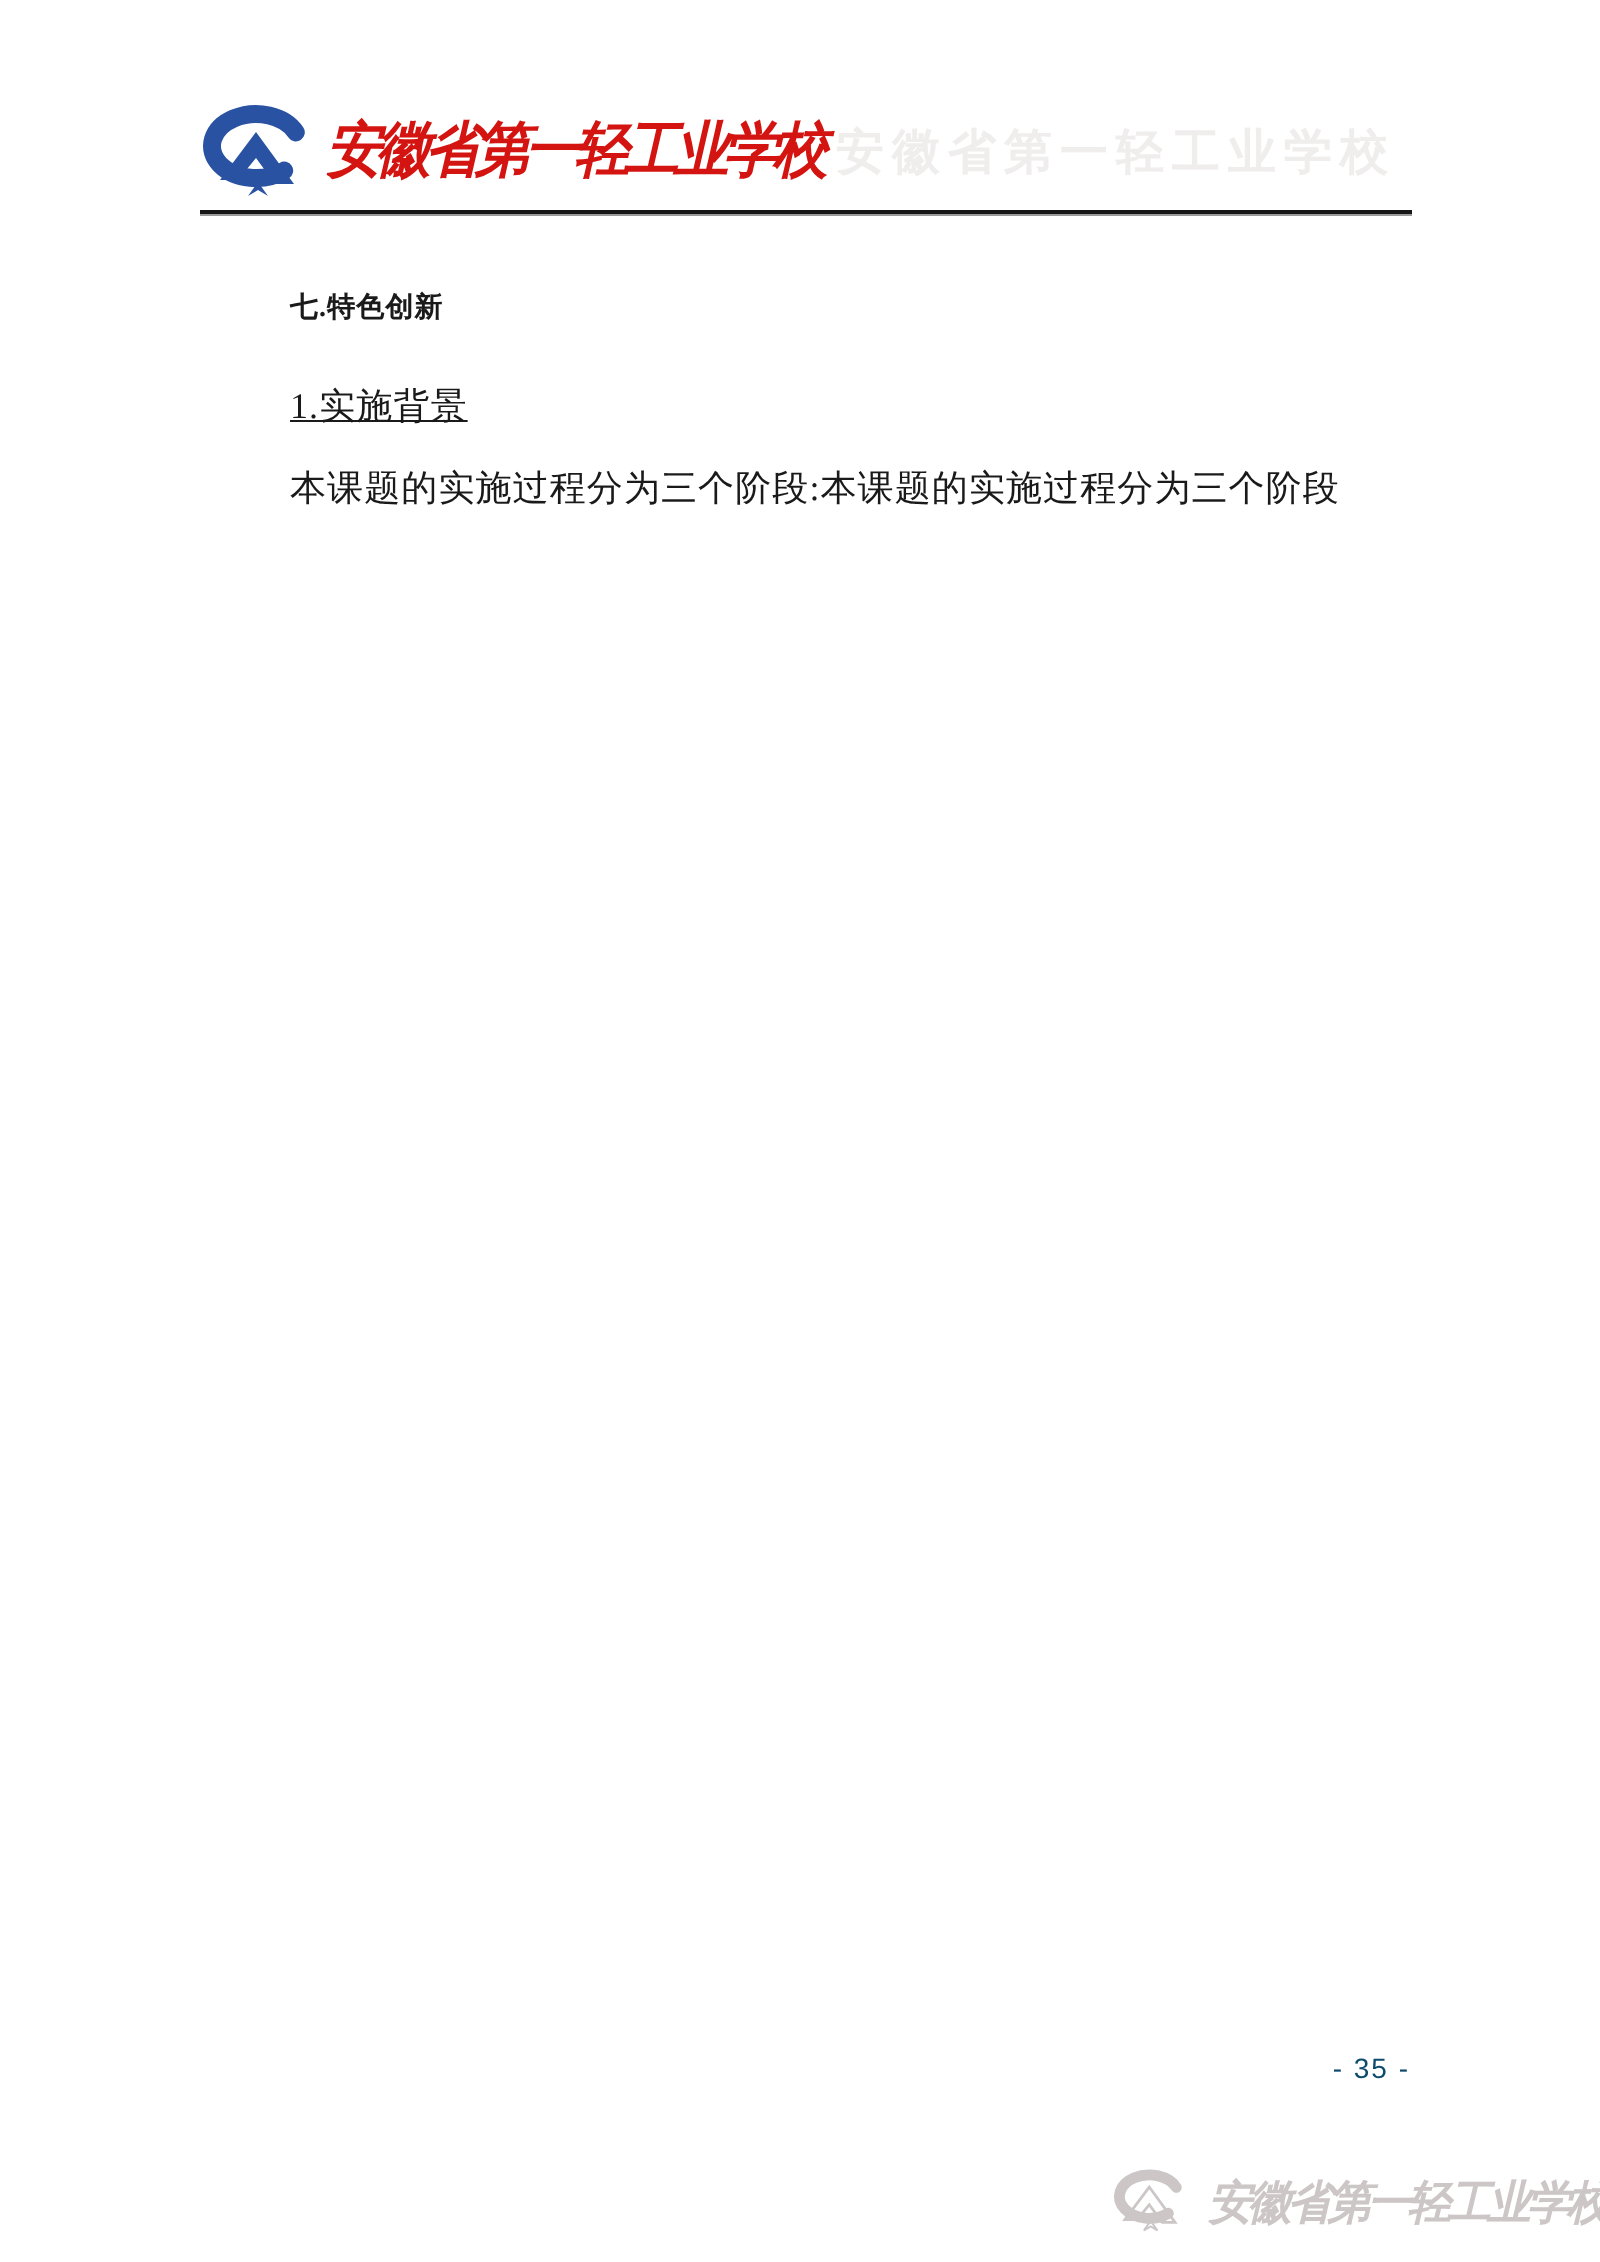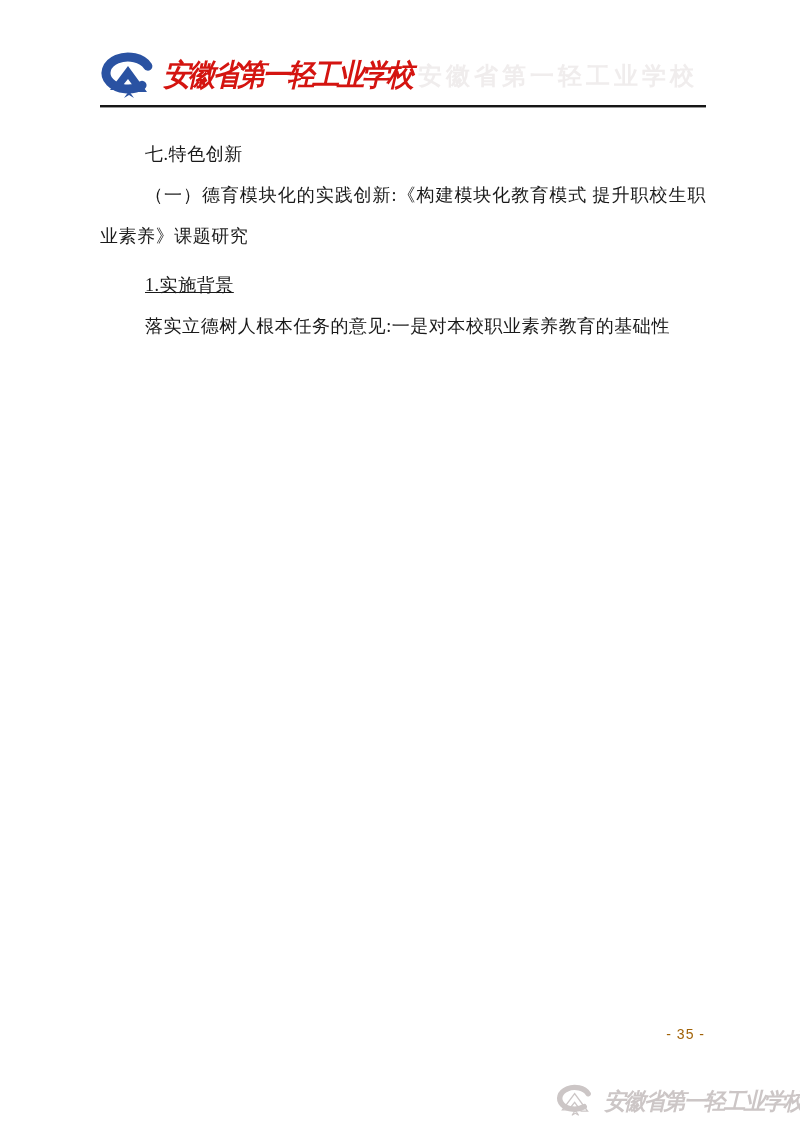--- a/index.html
+++ b/index.html
@@ -60,32 +60,32 @@
     left: 100px;
     top: 134px;
     width: 606px;
     font-size: 18px;
     line-height: 41px;
     letter-spacing: 0.55px;
     text-align: justify;
   }
   .content p { margin: 0; }
   .indent { text-indent: 45px; }
-  .bold { font-weight: normal; font-size: 18px; }
+  .bold { font-weight: bold; font-size: 14px; }
   .section-gap { margin-top: 8px !important; text-decoration: underline; }
 
   
   .page-number {
     position: absolute;
     top: 1026px;
     right: 95px;
     font-family: "Liberation Sans", sans-serif;
     font-size: 14px;
     letter-spacing: 1px;
-    color: #a16207;
+    color: #0c4a6e;
     margin-left: 16px;
   }
 
   
   .watermark {
     position: absolute;
     left: 552px;
     top: 1082px;
     display: flex;
     align-items: center;
@@ -115,23 +115,22 @@
   </svg>
 
   <div class="school-name">安徽省第一轻工业学校</div>
 
   <div class="header-ghost">安徽省第一轻工业学校</div>
 
   <div class="header-rule"></div>
 
   <div class="content">
     <p class="bold indent">七.特色创新</p>
-    <p class="bold indent">（一）德育模块化的实践创新:《构建模块化教育模式 提升职校生职业素养》课题研究</p>
     <p class="indent section-gap">1.实施背景</p>
-    <p class="indent">落实立德树人根本任务的意见:一是对本校职业素养教育的基础性</p>
+    <p class="indent">本课题的实施过程分为三个阶段:本课题的实施过程分为三个阶段</p>
   </div>
 
   <div class="page-number">- 35 -</div>
 
   <div class="watermark">
     <svg class="watermark-logo" viewBox="0 0 62 56" xmlns="http://www.w3.org/2000/svg">
       <path d="M43.1 36.3 A22 16 0 1 1 48.9 17.2" fill="none" stroke="#ccc6c6" stroke-width="8" stroke-linecap="round"></path>
       <path d="M11 41 L29 17 L48 43 L38.5 43 L29 30 L20 41 Z" fill="none" stroke="#ccc6c6" stroke-width="2"></path>
       <path d="M25 49 L30 42 L35 49 L30 46 Z" fill="none" stroke="#ccc6c6" stroke-width="1.5"></path>
     </svg>

